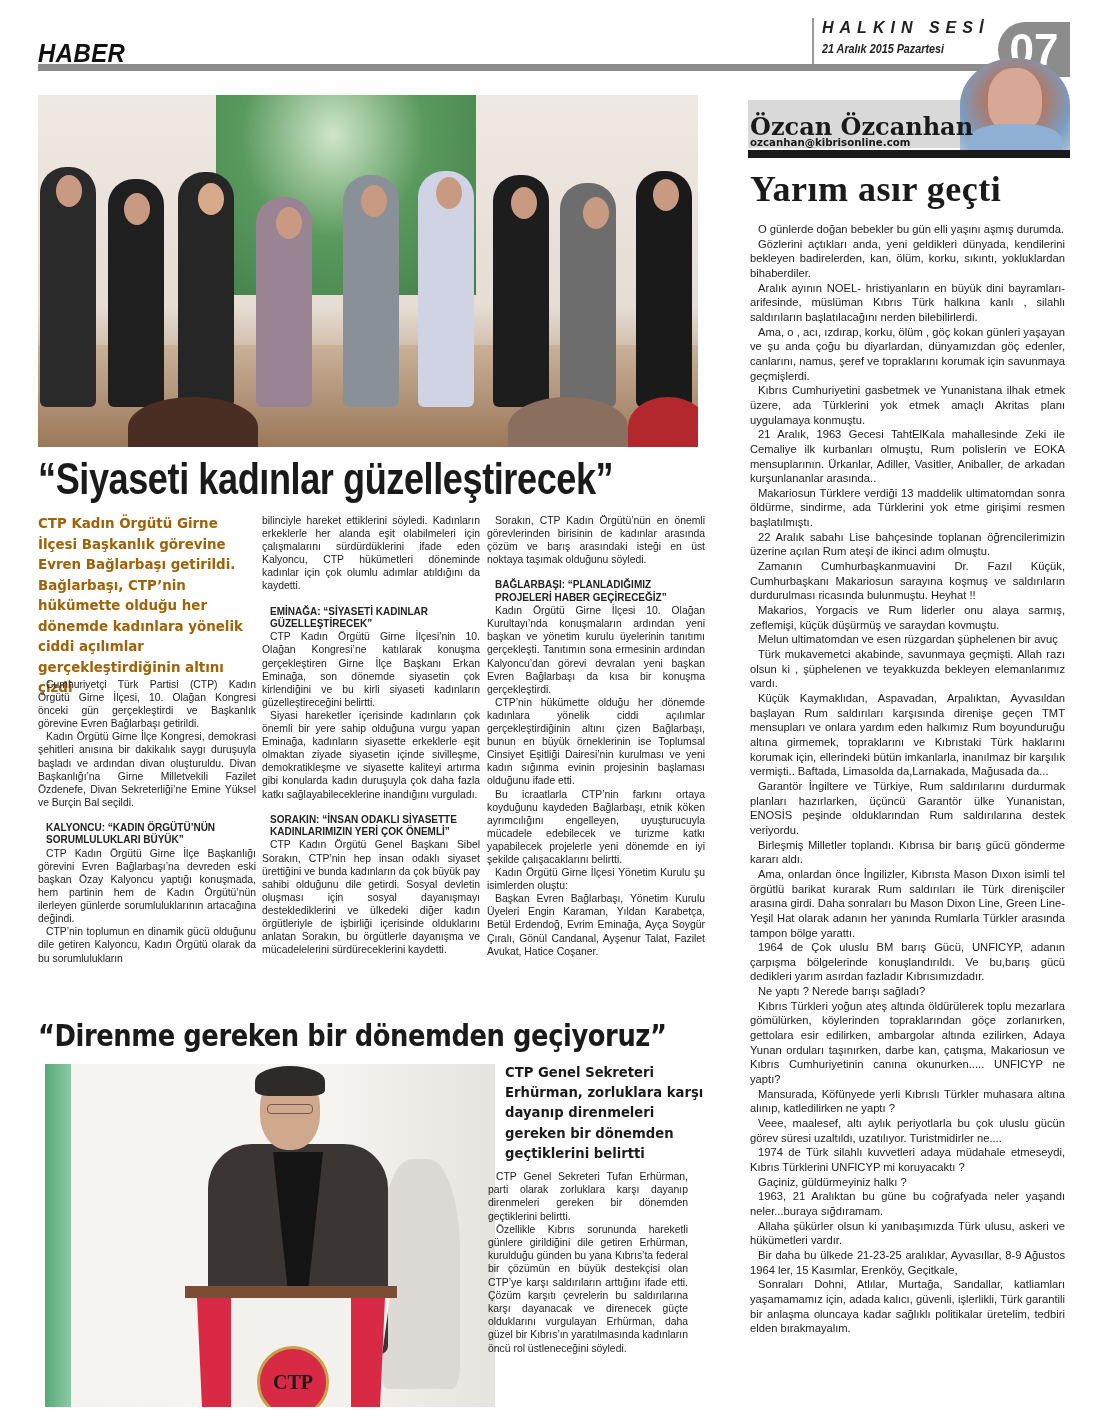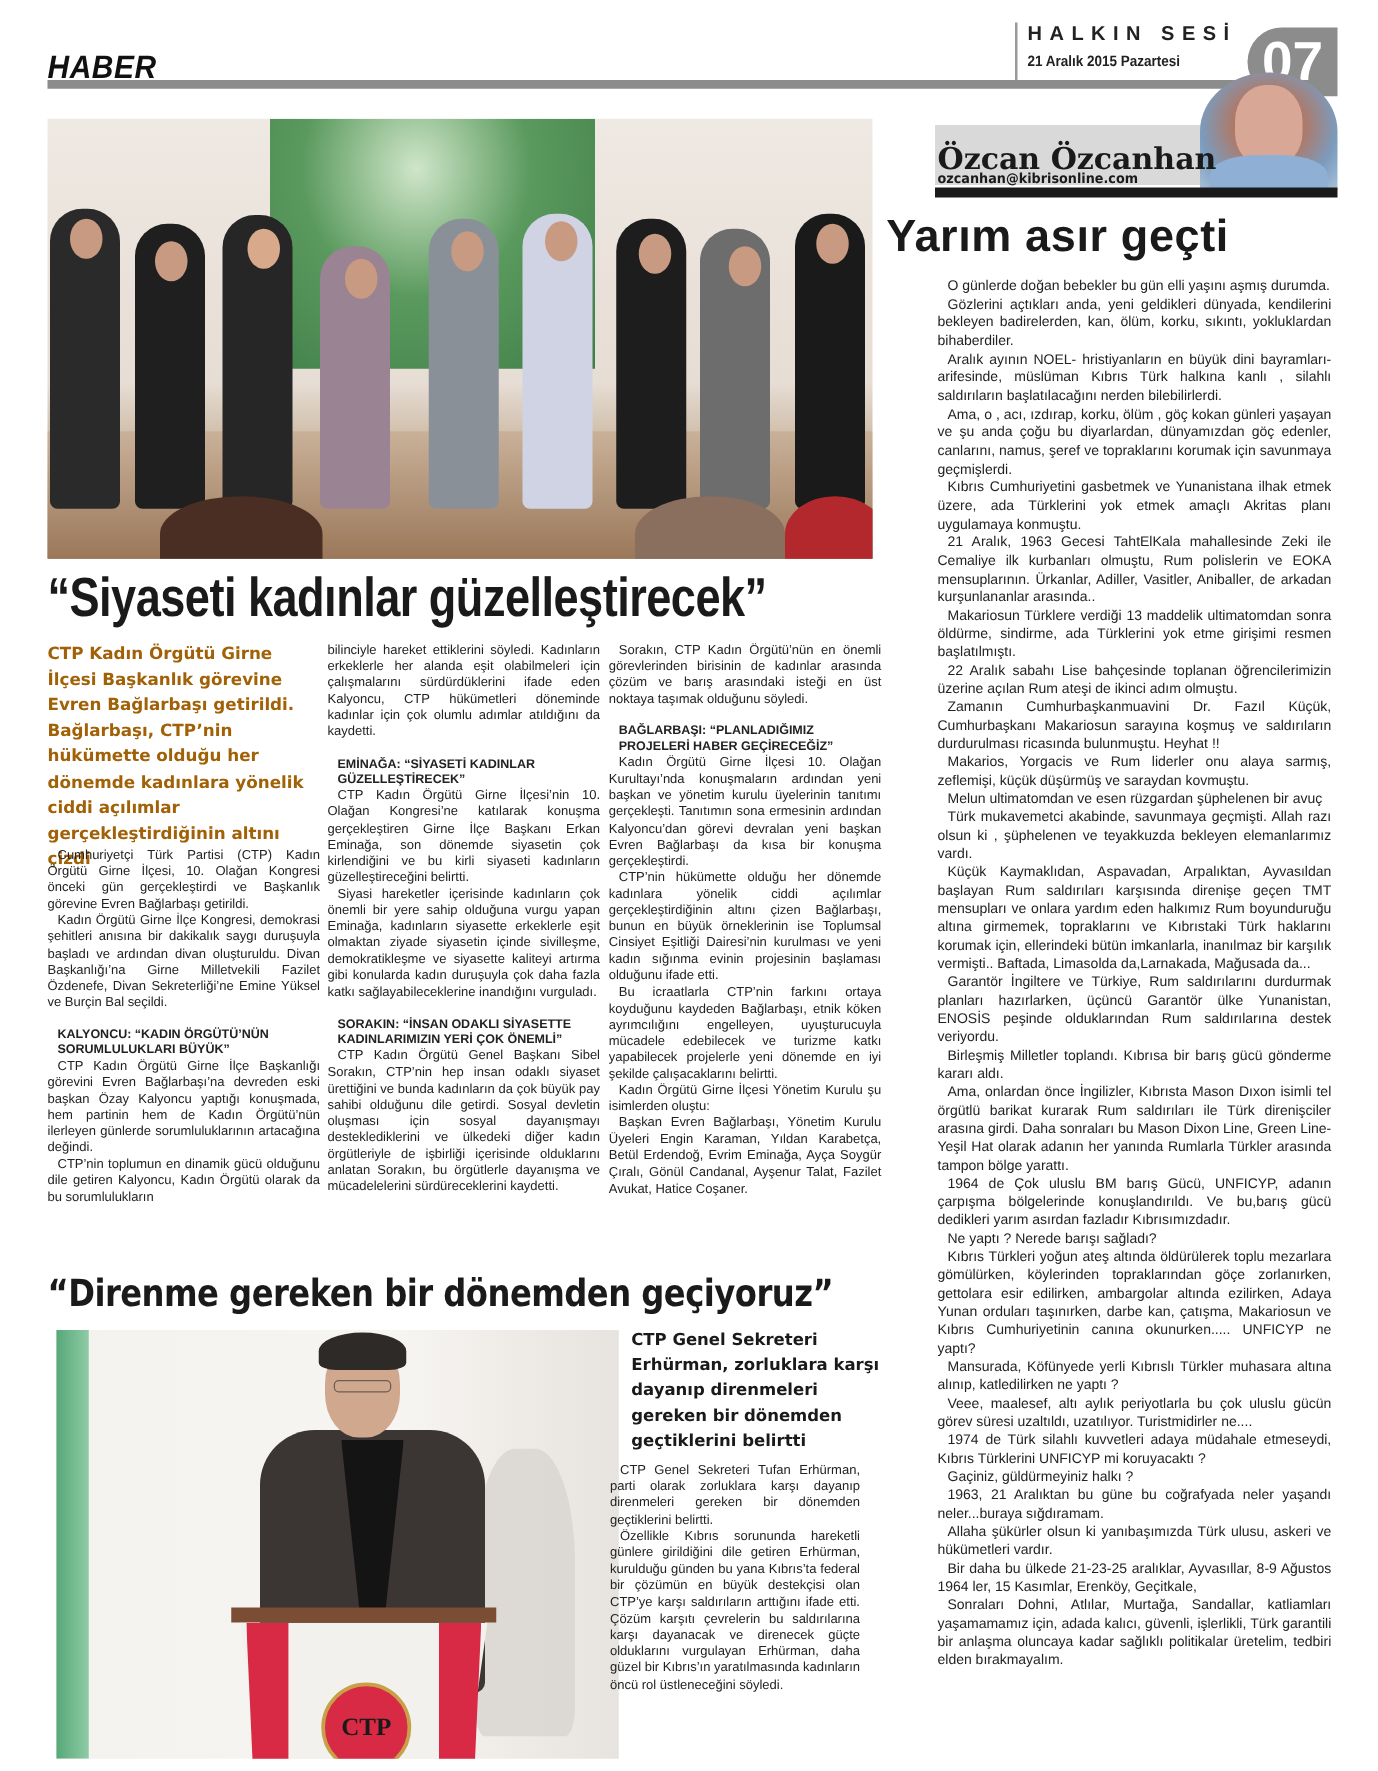--- a/index.html
+++ b/index.html
@@ -12,20 +12,21 @@
     font-family: "Liberation Sans", sans-serif; font-weight: 700; font-style: italic;
     font-size: 26px; letter-spacing: 0.5px; color: #111; transform: scaleX(0.92); transform-origin: left;
   }
   .head-rule {
     position: absolute; left: 38px; top: 64px; width: 960px; height: 7px; background: #8c8c8c;
   }
   .paper-block {
     position: absolute; left: 812px; top: 18px; width: 190px; height: 46px;
     border-left: 2px solid #999;
     padding-left: 8px;
+    font-style: italic;
   }
   .paper-name {
     font-family: "Liberation Sans", sans-serif; font-weight: 700; font-size: 16px;
     letter-spacing: 6px; color: #222; line-height: 20px;
   }
   .paper-date {
     font-family: "Liberation Sans", sans-serif; font-weight: 700; font-size: 12px;
     color: #222; line-height: 22px; transform: scaleX(0.9); transform-origin: left;
   }
   .page-no {
@@ -60,22 +61,22 @@
   }
   .columnist-email {
     position: absolute; left: 750px; top: 136px;
     font-family: "DejaVu Sans", sans-serif; font-size: 11px; color: #1a1a1a; font-weight: 700;
     transform: scaleX(0.93); transform-origin: left;
   }
   .columnist-rule {
     position: absolute; left: 748px; top: 150px; width: 322px; height: 8px; background: #1a1a1a;
   }
   .column-title {
-    position: absolute; left: 709px; top: 168px;
-    font-family: Liberation Sans, sans-serif; font-weight: 700; font-size: 36px; color: #1a1a1a;
+    position: absolute; left: 750px; top: 168px;
+    font-family: Liberation Serif, serif; font-weight: 700; font-size: 36px; color: #1a1a1a;
     letter-spacing: 0.5px;
   }
   .column-body {
     position: absolute; left: 750px; top: 222px; width: 315px;
     font-family: "Liberation Sans", sans-serif; font-size: 11.2px; line-height: 14.65px; color: #222;
     text-align: justify;
   }
   .column-body p { text-indent: 8px; }
 
   

